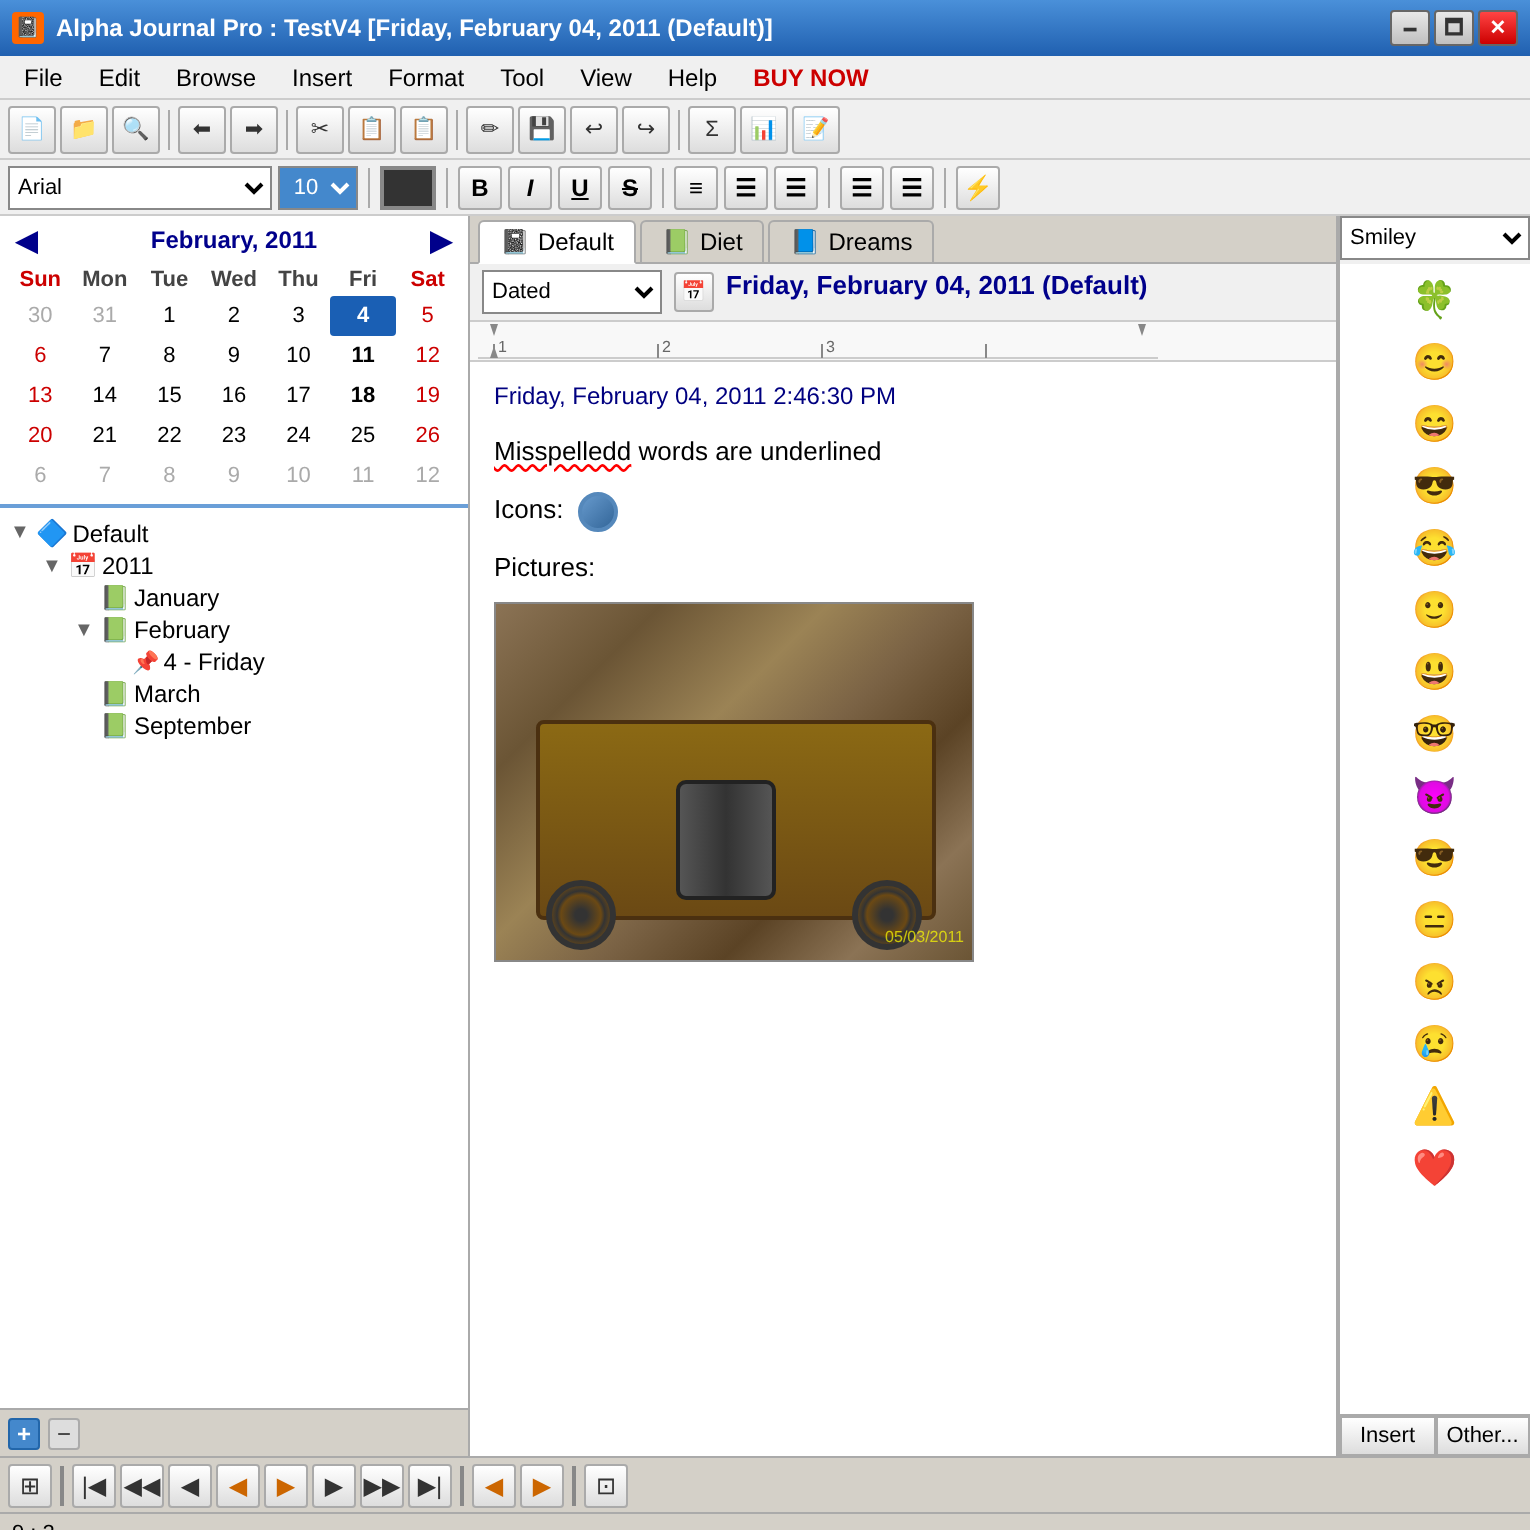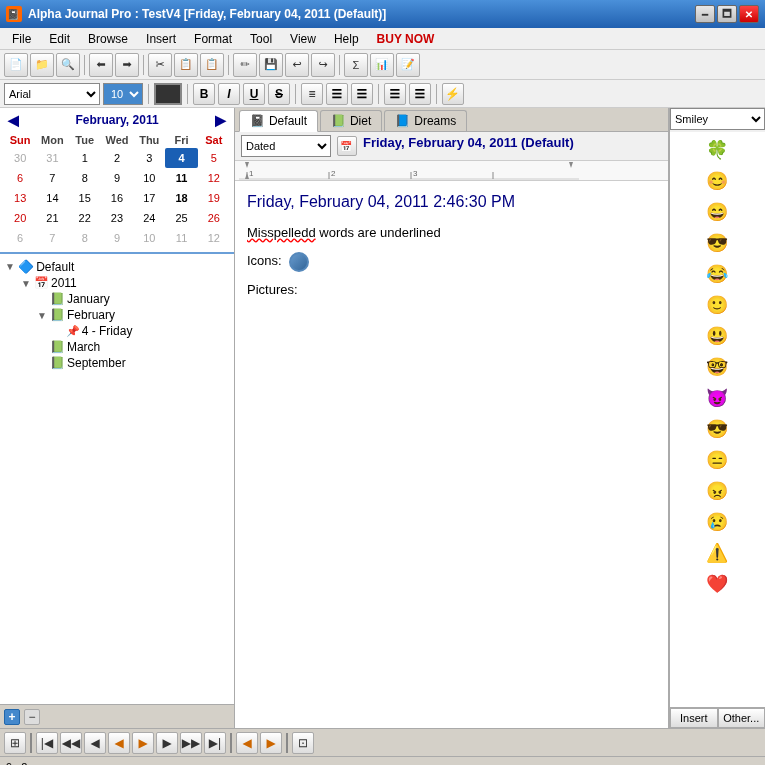--- a/index.html
+++ b/index.html
@@ -64,21 +64,21 @@
     .format-toolbar {
       background: #f0f0f0;
       border-bottom: 1px solid #ccc;
       height: 28px;
       display: flex;
       align-items: center;
       padding: 2px 4px;
       gap: 3px;
     }
     .font-select {
-      width: 96px; height: 22px; font-size: 11px; border: 1px solid #888; background: white;
+      width: 132px; height: 22px; font-size: 11px; border: 1px solid #888; background: white;
     }
     .size-select {
       width: 40px; height: 22px; font-size: 11px; border: 1px solid #888; background: #4488cc; color: white; text-align: center;
     }
     .color-btn {
       width: 22px; height: 22px; background: #333; border: 1px solid #888; cursor: pointer;
     }
     .fmt-btn {
       width: 22px; height: 22px; background: linear-gradient(to bottom, #fff, #ddd);
       border: 1px solid #aaa; border-radius: 2px; cursor: pointer;
@@ -205,21 +205,21 @@
 
     
     .editor-area {
       flex: 1;
       overflow-y: auto;
       padding: 8px 12px;
       background: white;
       font-size: 13px;
       line-height: 1.6;
     }
-    .entry-date-line { color: #000080; font-size: 16px; margin-bottom: 8px; }
+    .entry-date-line { color: #000080; font-size: 12px; margin-bottom: 8px; }
     .misspelled { text-decoration: underline wavy red; }
 
     
     .right-panel {
       width: 96px;
       display: flex;
       flex-direction: column;
       background: #f0f0f0;
       border-left: 1px solid #aaa;
     }
@@ -516,20 +516,35 @@
         <span> words are underlined</span>
       </div>
       <div style="margin-top:8px;">
         <span>Icons:</span>
         <span style="display:inline-block;width:20px;height:20px;background:linear-gradient(135deg,#6699cc,#336699);border-radius:50%;vertical-align:middle;margin-left:4px;border:2px solid #5588bb;"></span>
       </div>
       <div style="margin-top:8px;">
         <span>Pictures:</span>
       </div>
 
+      <div style="
+        width: 240px; height: 180px; margin-top: 6px; border: 1px solid #888;
+        background: linear-gradient(135deg, #8B7355 0%, #6B5535 20%, #9B8355 40%, #7B6345 55%, #5B4325 70%, #8B7355 85%, #6B5535 100%);
+        position: relative; overflow: hidden;
+      ">
+
+        <div style="position:absolute;bottom:20px;left:20px;width:200px;height:100px;background:linear-gradient(to bottom,#8B6914,#6B4914);border:2px solid #4B3010;border-radius:4px;"></div>
+
+        <div style="position:absolute;bottom:5px;left:25px;width:35px;height:35px;background:radial-gradient(circle,#333 3px,#6B4914 10px,#333 12px,#6B4914 16px,#333 17px);border:3px solid #333;border-radius:50%;"></div>
+        <div style="position:absolute;bottom:5px;right:25px;width:35px;height:35px;background:radial-gradient(circle,#333 3px,#6B4914 10px,#333 12px,#6B4914 16px,#333 17px);border:3px solid #333;border-radius:50%;"></div>
+
+        <div style="position:absolute;bottom:30px;left:90px;width:50px;height:60px;background:linear-gradient(to right,#555,#333,#555);border-radius:5px;border:2px solid #222;"></div>
+
+        <div style="position:absolute;bottom:4px;right:4px;font-size:8px;color:rgba(255,255,0,0.7);">05/03/2011</div>
+      </div>
     </div>
   </div>
 
   <div class="right-panel">
     <select class="smiley-select">
       <option>Smiley</option>
     </select>
     <div style="display:flex;flex:1;overflow:hidden;">
       <div class="smiley-grid">
         <div class="smiley-item">🍀</div>

